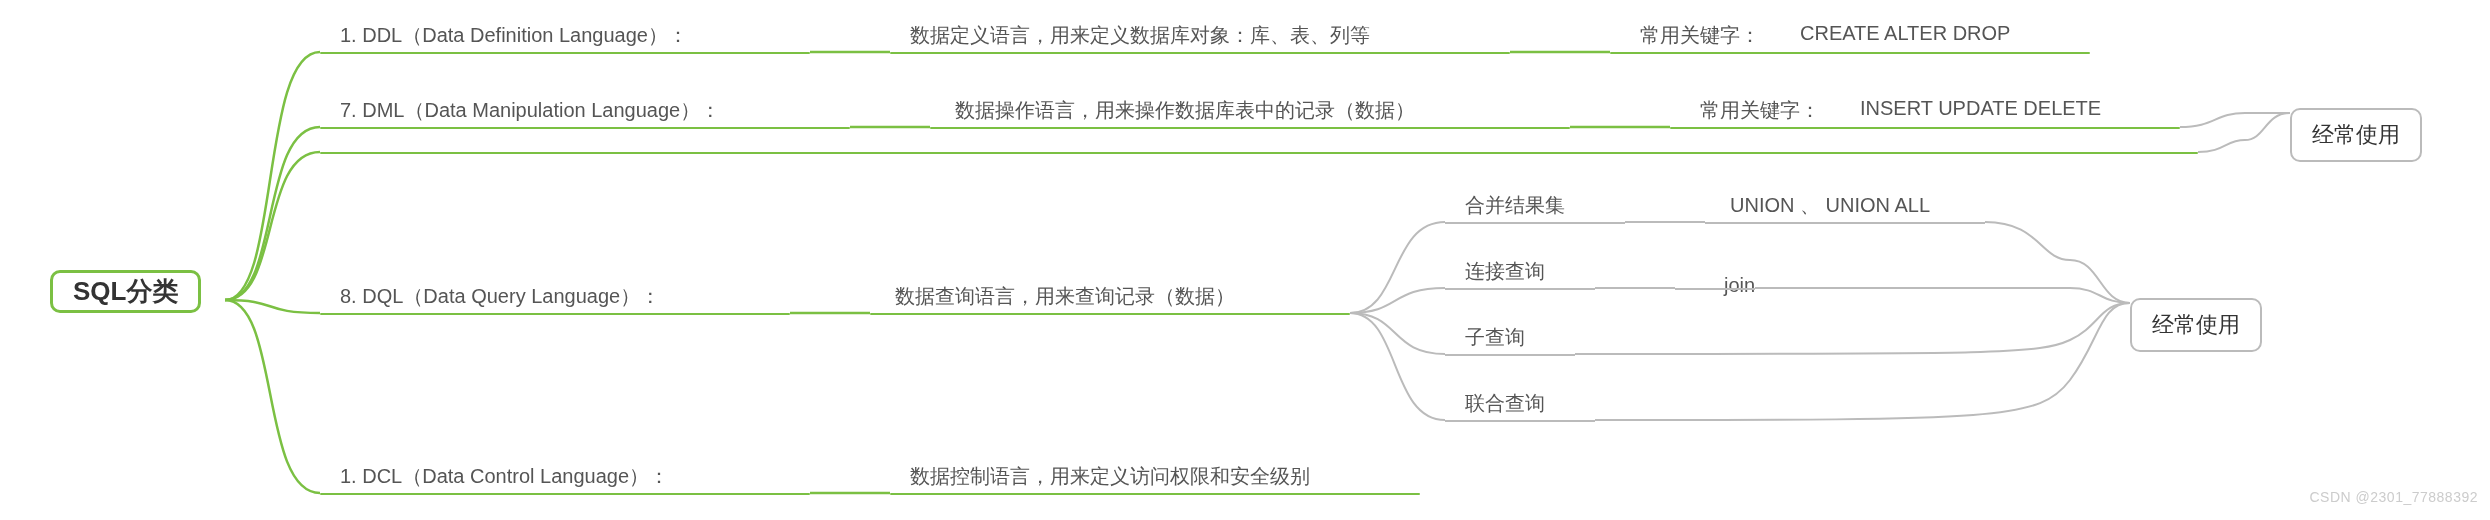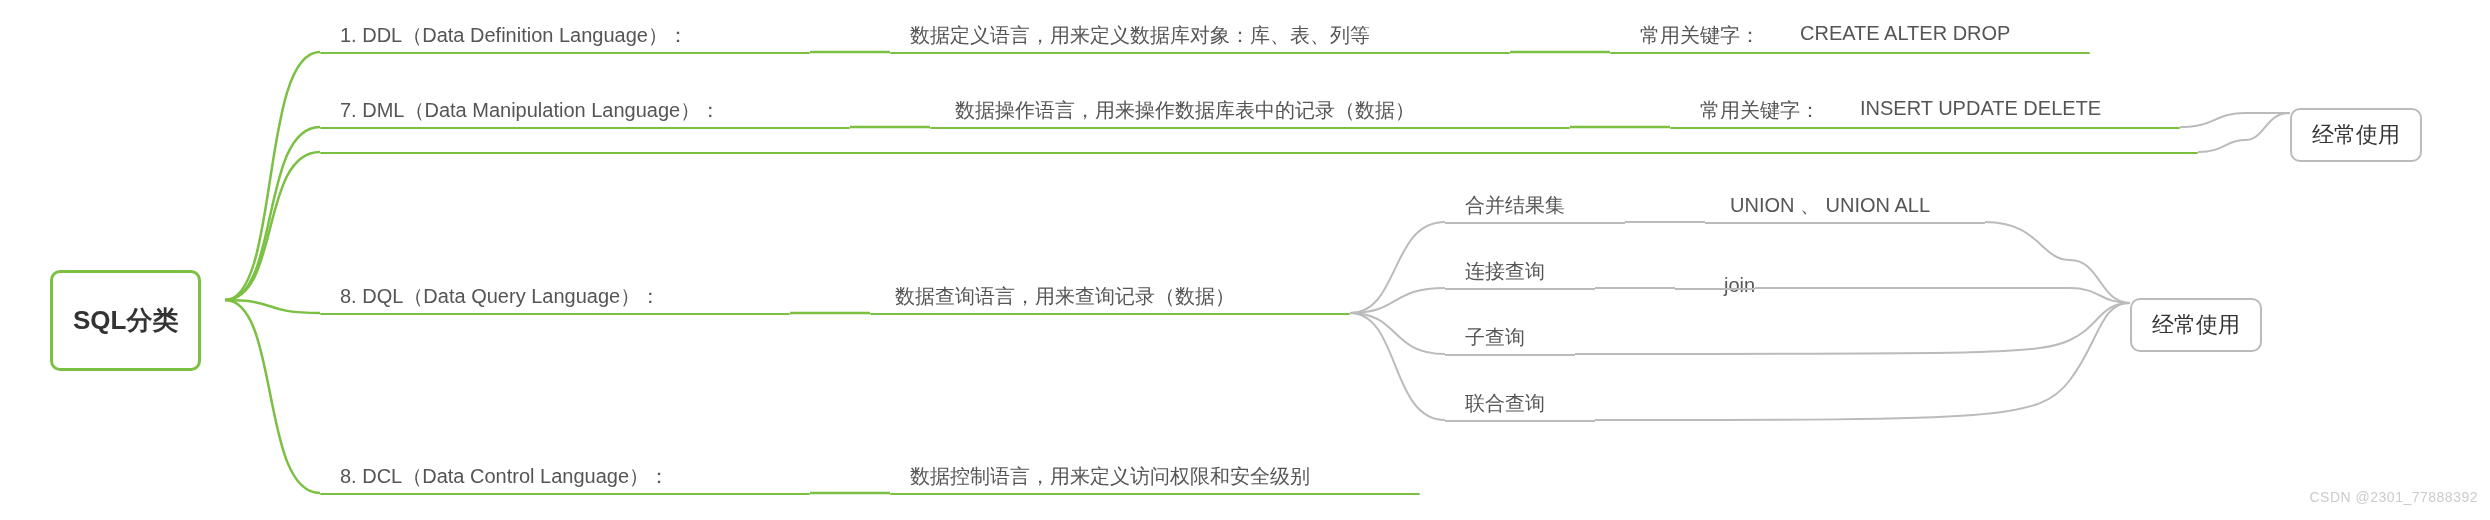--- a/index.html
+++ b/index.html
@@ -10,21 +10,21 @@
     background: #ffffff;
     font-family: "PingFang SC", "Microsoft YaHei", "Helvetica Neue", Arial, sans-serif;
     font-size: 20px;
     color: #444;
     overflow: hidden;
   }
   .node-box {
     position: absolute;
     border: 3px solid #7bc043;
     border-radius: 10px;
-    padding: 30px 20px;
+    padding: 1px 20px;
     font-size: 26px;
     font-weight: 600;
     color: #333;
     background: #fff;
     white-space: nowrap;
   }
   .node-pill {
     position: absolute;
     border: 2px solid #bbb;
     border-radius: 10px;
@@ -117,21 +117,21 @@
 <div class="txt" style="left:1465px; top:324px;">子查询</div>
 <div class="underline-gray" style="left:1445px; top:354px; width:130px;"></div>
 
 <div class="txt" style="left:1465px; top:390px;">联合查询</div>
 <div class="underline-gray" style="left:1445px; top:420px; width:150px;"></div>
 
 <div class="node-pill" style="left:2130px; top:278px;">
   <span>经常使用</span>
 </div>
 
-<div class="txt" style="left:340px; top:463px;">8. DCL（Data Control Language）：</div>
+<div class="txt" style="left:340px; top:463px;">1. DCL（Data Control Language）：</div>
 <div class="underline-green" style="left:320px; top:493px; width:490px;"></div>
 
 <div class="txt" style="left:910px; top:463px;">数据控制语言，用来定义访问权限和安全级别</div>
 <div class="underline-green" style="left:890px; top:493px; width:530px;"></div>
 
 <div class="watermark">CSDN @2301_77888392</div>
 
 <svg width="2490" height="520">
 
   <path class="link-green" d="M225,300 C280,300 260,52 320,52"></path>

